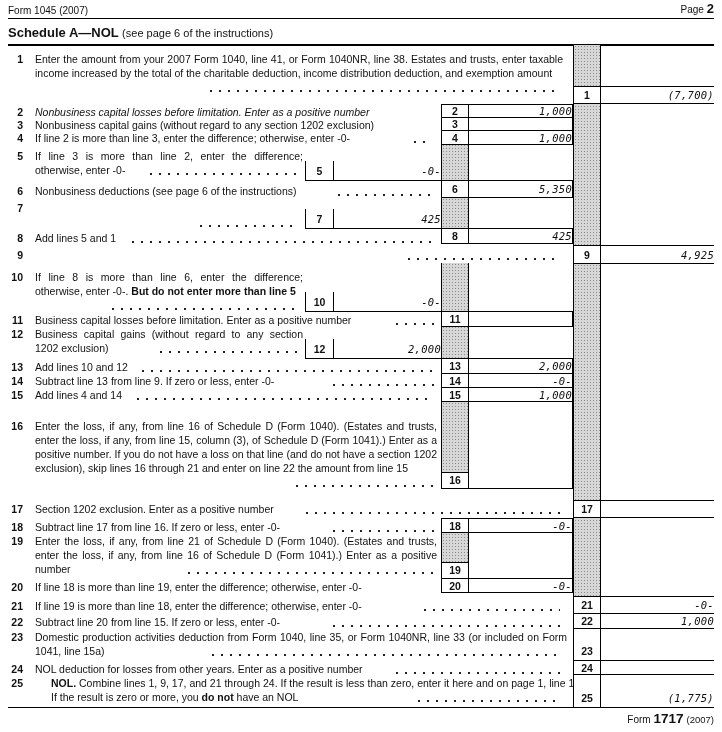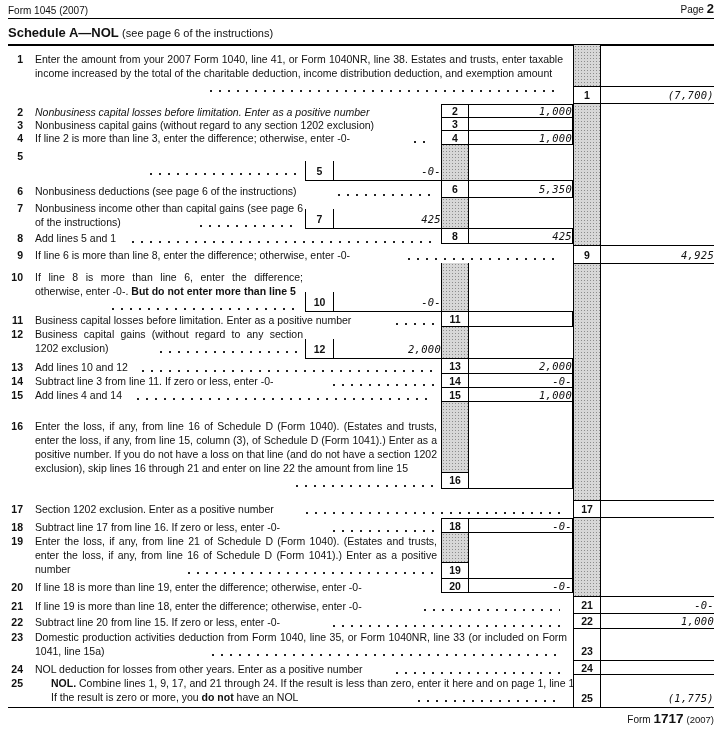--- a/index.html
+++ b/index.html
@@ -83,29 +83,28 @@
   <div class="lineno" style="top:599px;">21</div>
   <div class="lineno" style="top:615px;">22</div>
   <div class="lineno" style="top:630px;">23</div>
   <div class="lineno" style="top:662px;">24</div>
   <div class="lineno" style="top:676px;">25</div>
 
   <div class="t just" style="left:35px;top:52px;width:528px;">Enter the amount from your 2007 Form 1040, line 41, or Form 1040NR, line 38. Estates and trusts, enter taxable income increased by the total of the charitable deduction, income distribution deduction, and exemption amount</div>
   <div class="t" style="left:35px;top:105px;width:400px;font-style:italic;">Nonbusiness capital losses before limitation. Enter as a positive number</div>
   <div class="t" style="left:35px;top:118px;width:400px;">Nonbusiness capital gains (without regard to any section 1202 exclusion)</div>
   <div class="t" style="left:35px;top:131px;width:400px;">If line 2 is more than line 3, enter the difference; otherwise, enter -0-</div>
+  <div class="t just" style="left:35px;top:149px;width:268px;">If line 3 is more than line 2, enter the difference; otherwise, enter -0-</div>
   <div class="t" style="left:35px;top:184px;width:360px;">Nonbusiness deductions (see page 6 of the instructions)</div>
-  <div class="t just" style="left:35px;top:201px;width:268px;">Nonbusiness income other than capital gains (see page 6 of the instructions)</div>
   <div class="t" style="left:35px;top:231px;width:200px;">Add lines 5 and 1</div>
-  <div class="t" style="left:35px;top:248px;width:520px;">If line 6 is more than line 8, enter the difference; otherwise, enter -0-</div>
   <div class="t just" style="left:35px;top:270px;width:268px;"><span>If line 8 is more than line 6, enter the difference; otherwise, enter -0-. </span><b class="seg">But do not enter more than line 5</b></div>
   <div class="t" style="left:35px;top:313px;width:400px;">Business capital losses before limitation. Enter as a positive number</div>
   <div class="t just" style="left:35px;top:327px;width:268px;">Business capital gains (without regard to any section 1202 exclusion)</div>
   <div class="t" style="left:35px;top:360px;width:400px;">Add lines 10 and 12</div>
-  <div class="t" style="left:35px;top:374px;width:400px;">Subtract line 3 from line 11. If zero or less, enter -0-</div>
+  <div class="t" style="left:35px;top:374px;width:400px;">Subtract line 13 from line 9. If zero or less, enter -0-</div>
   <div class="t" style="left:35px;top:388px;width:400px;">Add lines 4 and 14</div>
   <div class="t just" style="left:35px;top:419px;width:402px;">Enter the loss, if any, from line 16 of Schedule D (Form 1040). (Estates and trusts, enter the loss, if any, from line 15, column (3), of Schedule D (Form 1041).) Enter as a positive number. If you do not have a loss on that line (and do not have a section 1202 exclusion), skip lines 16 through 21 and enter on line 22 the amount from line 15</div>
   <div class="t" style="left:35px;top:502px;width:520px;">Section 1202 exclusion. Enter as a positive number</div>
   <div class="t" style="left:35px;top:520px;width:400px;">Subtract line 17 from line 16. If zero or less, enter -0-</div>
   <div class="t just" style="left:35px;top:534px;width:402px;">Enter the loss, if any, from line 21 of Schedule D (Form 1040). (Estates and trusts, enter the loss, if any, from line 16 of Schedule D (Form 1041).) Enter as a positive number</div>
   <div class="t" style="left:35px;top:580px;width:400px;">If line 18 is more than line 19, enter the difference; otherwise, enter -0-</div>
   <div class="t" style="left:35px;top:599px;width:530px;">If line 19 is more than line 18, enter the difference; otherwise, enter -0-</div>
   <div class="t" style="left:35px;top:615px;width:530px;">Subtract line 20 from line 15. If zero or less, enter -0-</div>
   <div class="t just" style="left:35px;top:630px;width:532px;">Domestic production activities deduction from Form 1040, line 35, or Form 1040NR, line 33 (or included on Form 1041, line 15a)</div>
   <div class="t" style="left:35px;top:662px;width:530px;">NOL deduction for losses from other years. Enter as a positive number</div>

